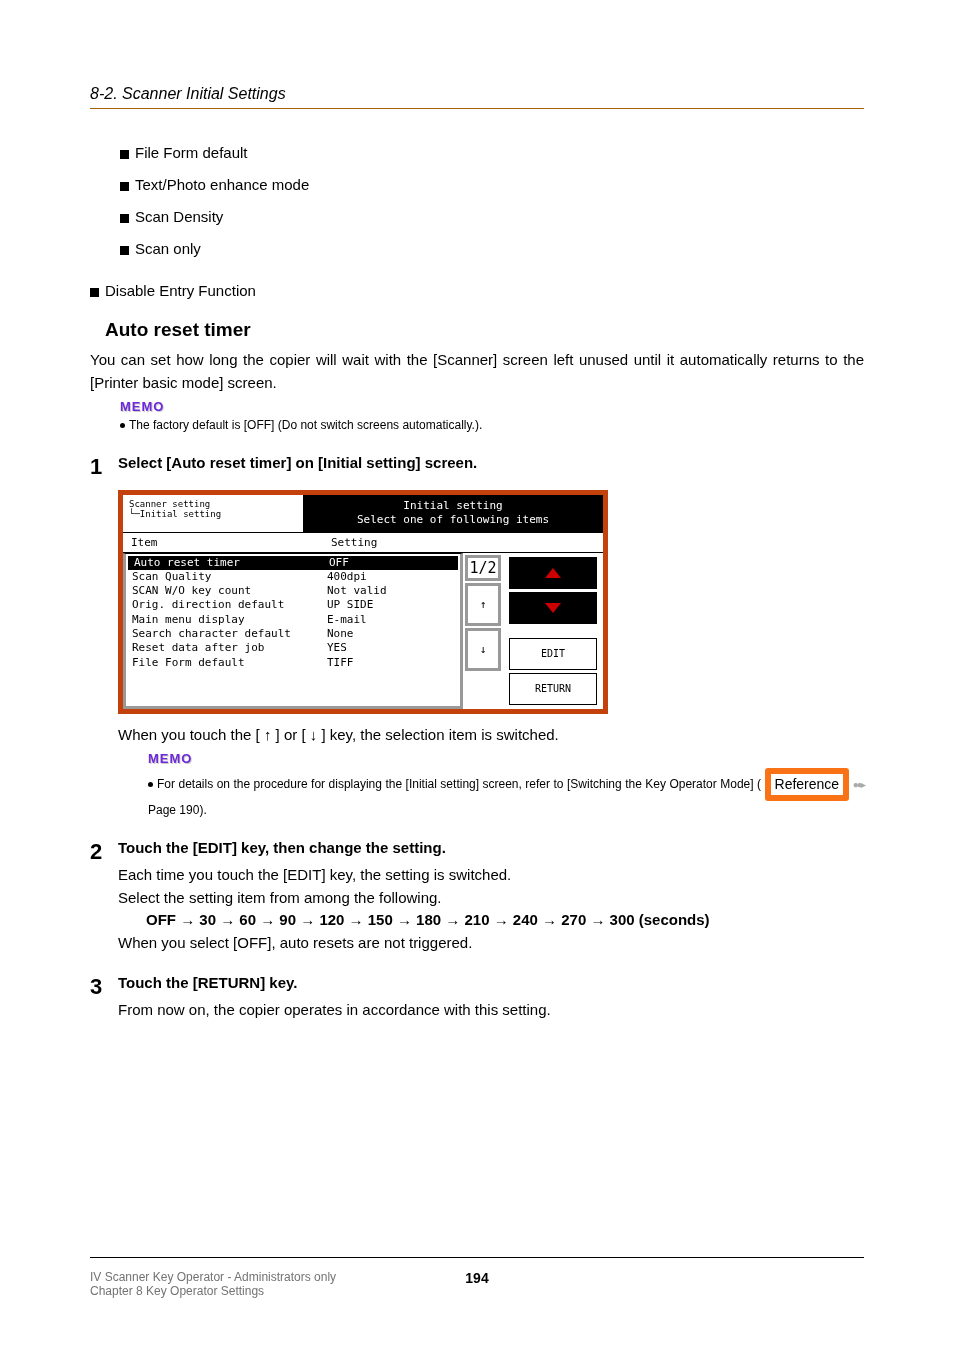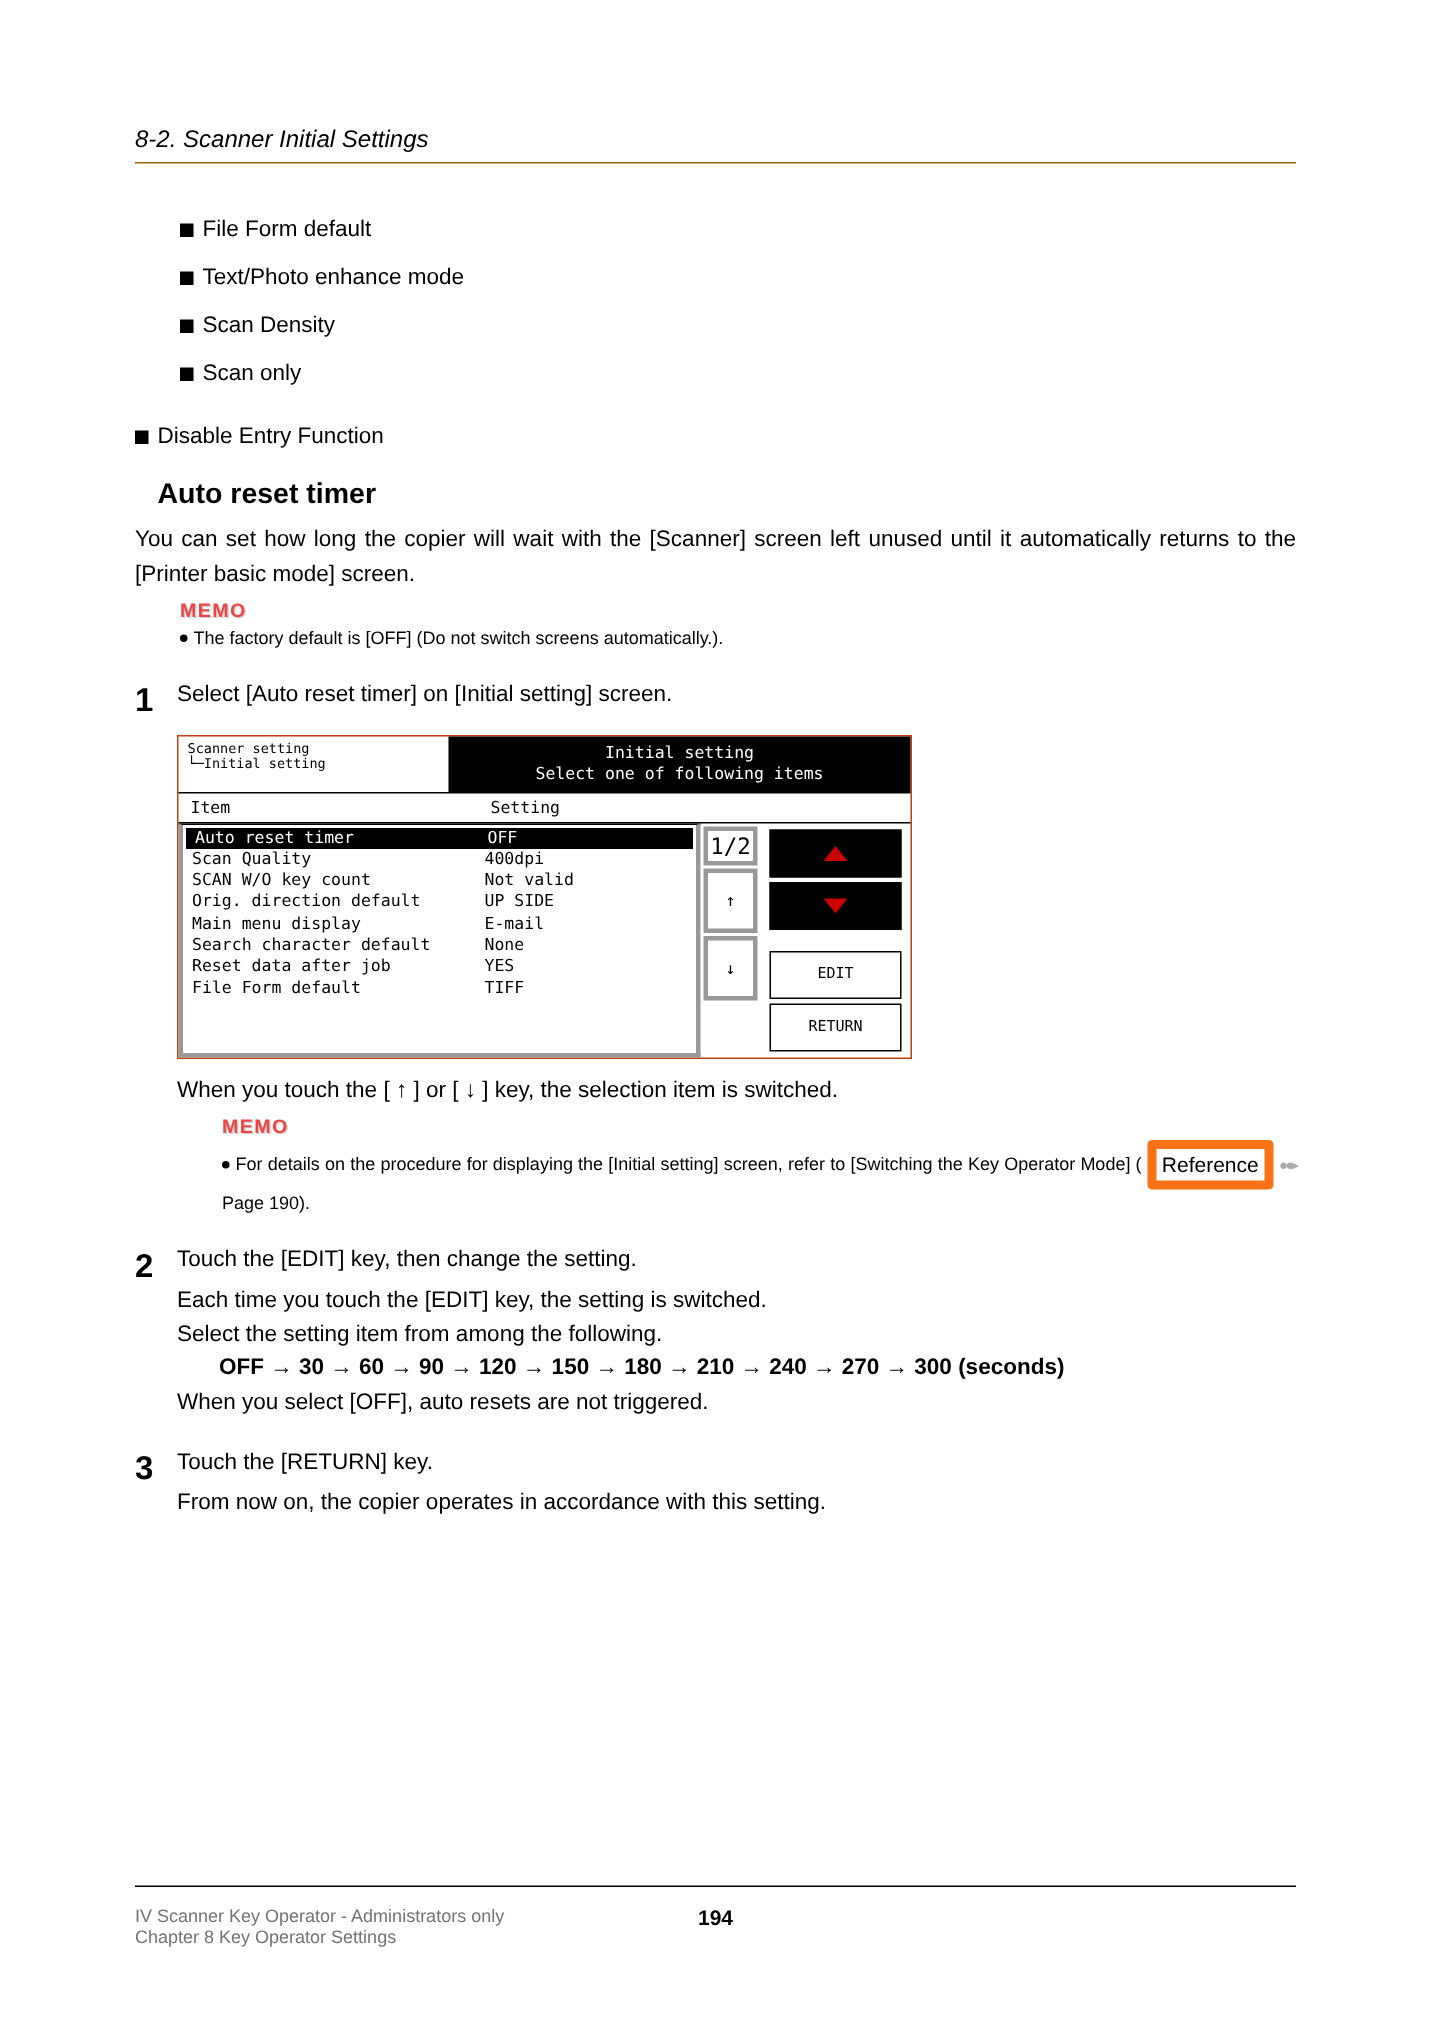--- a/index.html
+++ b/index.html
@@ -50,21 +50,21 @@
     }
     .body-text {
       font-size: 15px;
       line-height: 1.5;
       text-align: justify;
       margin-bottom: 5px;
     }
     .memo-label {
       font-size: 13px;
       font-weight: bold;
-      color: #ef4444;
+      color: #6d28d9;
       text-shadow: 1px 1px 0 #ccc;
       margin-left: 30px;
       margin-top: 5px;
       letter-spacing: 1px;
     }
     .memo-bullet {
       font-size: 12px;
       margin-left: 30px;
       margin-top: 2px;
       line-height: 1.5;
@@ -87,37 +87,37 @@
       font-size: 22px;
       font-weight: bold;
       width: 28px;
       flex-shrink: 0;
     }
     .step-content {
       flex: 1;
     }
     .step-title {
       font-size: 15px;
-      font-weight: normal;
+      font-weight: bold;
       margin-bottom: 8px;
     }
     .step-body {
       font-size: 15px;
       line-height: 1.5;
     }
     .indent-text {
       margin-left: 28px;
       font-weight: bold;
     }
     .screen-image {
       margin: 10px 0 10px 28px;
       width: 490px;
     }
     .screen-container {
-      border: 1px solid #c2410c;
+      border: 5px solid #c2410c;
       background: #fff;
       font-family: monospace;
       font-size: 11px;
     }
     .screen-header {
       display: flex;
       border-bottom: 1px solid #000;
     }
     .screen-header-left {
       width: 180px;

